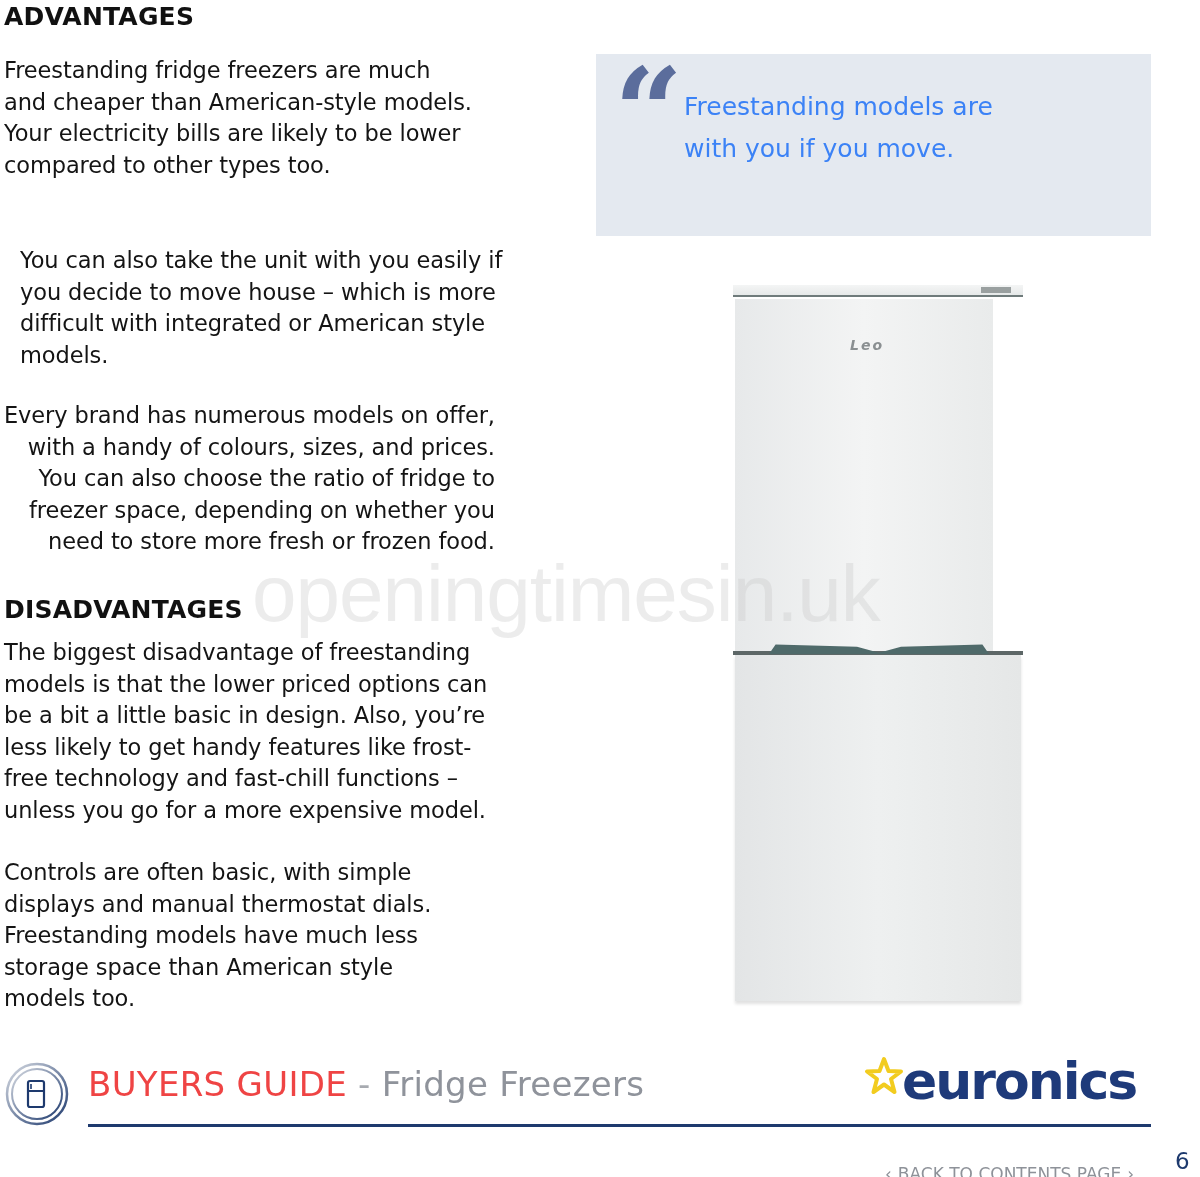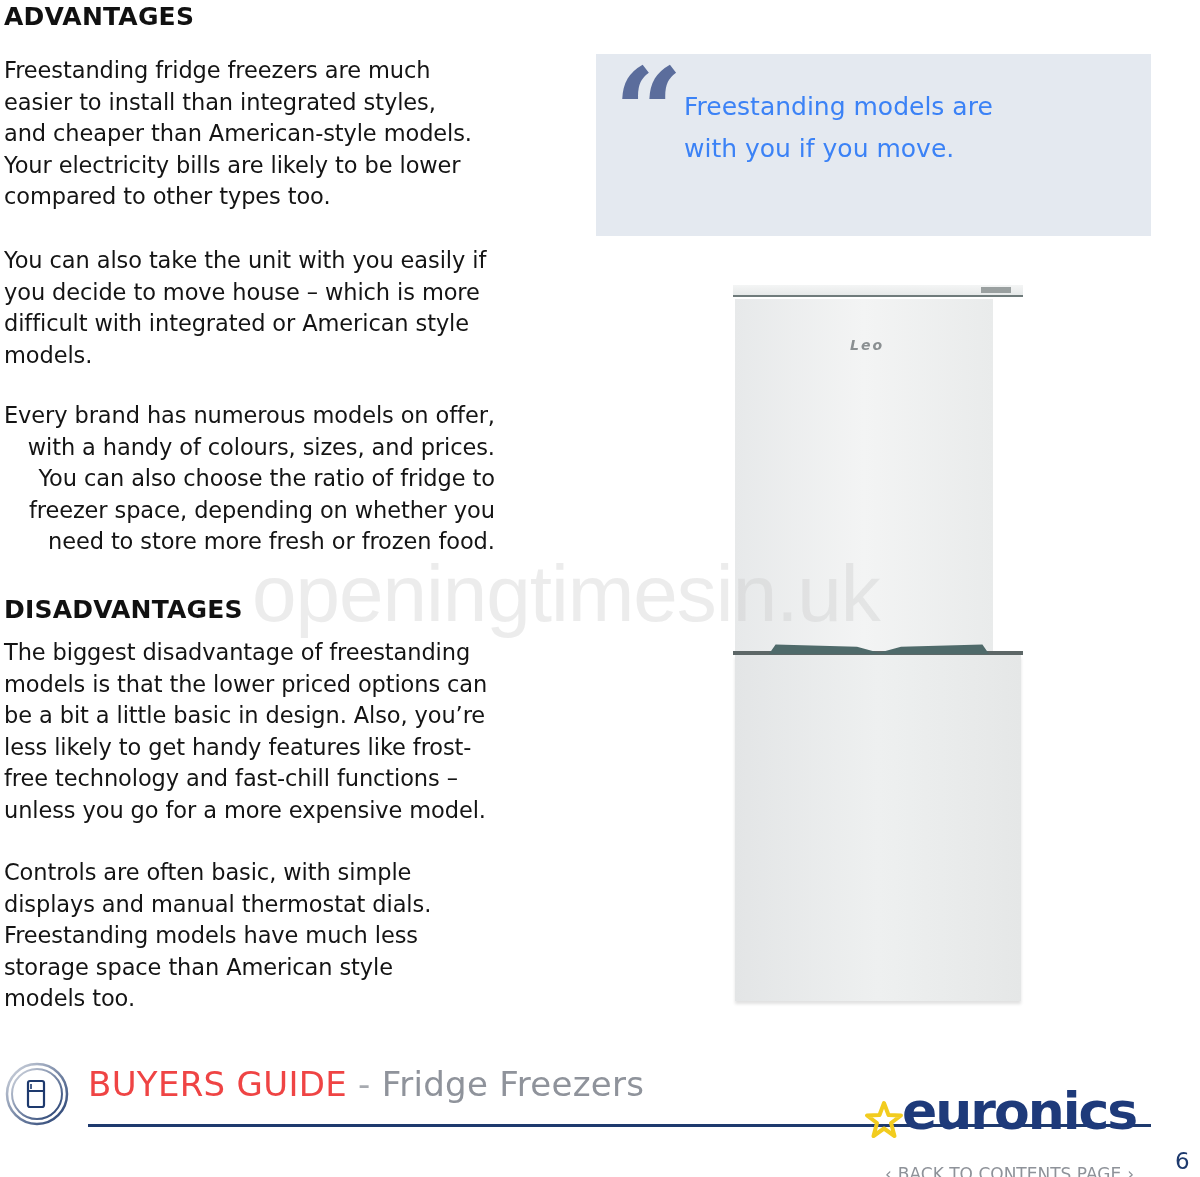--- a/index.html
+++ b/index.html
@@ -6,21 +6,21 @@
   html, body { width: 1200px; height: 1177px; background: #ffffff; overflow: hidden; }
   body { position: relative; font-family: "DejaVu Sans", sans-serif; color: #1a1a1a; }
 
   .left-col { position: absolute; left: 4px; top: 0; width: 570px; }
   .heading { font-family: "DejaVu Sans", sans-serif; font-weight: bold; font-size: 25px; letter-spacing: 0.2px; color: #111; }
   .heading.adv { position: absolute; top: 2px; left: 0; }
   .heading.dis { position: absolute; top: 595px; left: 0; }
   .para { position: absolute; left: 0; font-size: 22.5px; line-height: 31.6px; color: #141414; letter-spacing: -0.1px; }
   .para .ln { display: block; white-space: nowrap; }
   .p1 { top: 55px; }
-  .p2 { top: 245px; }
+  .p2 { top: 245px; margin-left: 16px; }
   .p3 { top: 400px; text-align: right; }
   .p4 { top: 637px; }
   .p5 { top: 857px; }
 
   .quote-box { position: absolute; left: 596px; top: 54px; width: 555px; height: 182px; background: #e4e9f0; }
   .quote-mark { position: absolute; left: 614px; top: 52px; font-family: "DejaVu Serif", serif; font-weight: bold; font-size: 120px; line-height: 120px; color: #5b6d9c; }
   .quote-text { position: absolute; left: 684px; top: 86px; font-size: 25px; line-height: 42px; color: #3b82f6; }
   .quote-text .ln { display: block; white-space: nowrap; }
 
   .fridge { position: absolute; left: 733px; top: 285px; width: 290px; height: 716px; }
@@ -34,38 +34,37 @@
 
   .watermark { position: absolute; left: 252px; top: 548px; font-family: "Liberation Sans", sans-serif; font-size: 80px; color: rgba(200,200,200,0.35); white-space: nowrap; letter-spacing: -1px; pointer-events: none; }
 
   .footer-icon { position: absolute; left: 4px; top: 1060px; width: 66px; height: 68px; }
   .footer-title { position: absolute; left: 88px; top: 1064px; font-size: 34px; white-space: nowrap; letter-spacing: 0.3px; }
   .footer-title .main { color: #ef4444; }
   .footer-title .sep { color: #a7aab0; }
   .footer-title .sub { color: #8f939b; }
   .footer-rule { position: absolute; left: 88px; top: 1124px; width: 1063px; height: 3px; background: #1e3a6e; }
 
-  .logo { position: absolute; left: 864px; top: 1052px; height: 58px; display: flex; align-items: flex-end; margin-top: 30px; }
+  .logo { position: absolute; left: 864px; top: 1052px; height: 58px; display: flex; align-items: flex-start; }
   .logo .star { width: 40px; height: 40px; margin-right: -2px; margin-top: 4px; }
   .logo .word { font-family: "DejaVu Sans", sans-serif; font-weight: bold; font-size: 52px; color: #1e3a7a; letter-spacing: -2px; line-height: 58px; }
 
   .nav { position: absolute; left: 885px; top: 1152px; font-size: 17px; color: #8e9299; white-space: nowrap; display: flex; align-items: center; }
   .nav .chev { font-size: 17px; color: #8e9299; }
   .nav .link { text-decoration: underline; margin: 12px 6px; color: #8e9299; cursor: pointer; }
   .page-num { position: absolute; left: 1175px; top: 1148px; font-size: 23px; color: #1e3a6e; }
 </style>
 </head>
 <body>
 
 <div class="left-col">
   <h2 class="heading adv">ADVANTAGES</h2>
 
   <p class="para p1">
     <span class="ln">Freestanding fridge freezers are much</span>
-    <span class="ln">easier to install than integrated styles,</span>
     <span class="ln">and cheaper than American-style models.</span>
     <span class="ln">Your electricity bills are likely to be lower</span>
     <span class="ln">compared to other types too.</span>
   </p>
 
   <p class="para p2">
     <span class="ln">You can also take the unit with you easily if</span>
     <span class="ln">you decide to move house – which is more</span>
     <span class="ln">difficult with integrated or American style</span>
     <span class="ln">models.</span>

